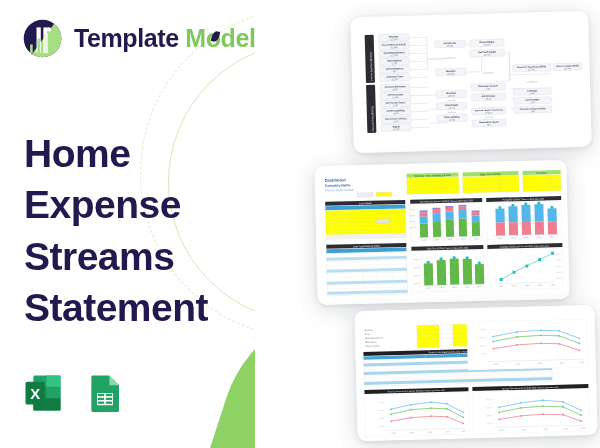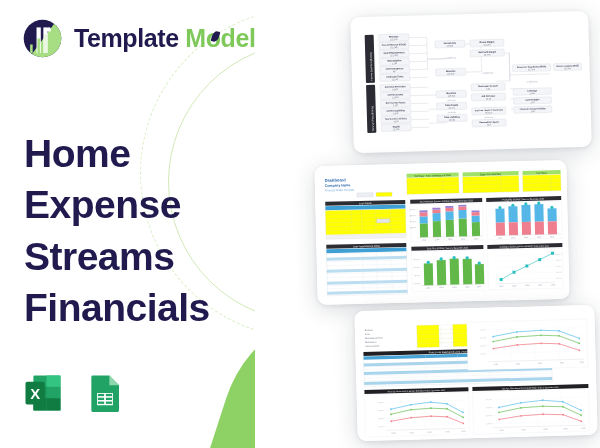--- a/index.html
+++ b/index.html
@@ -165,21 +165,21 @@
         <circle cx="31.5" cy="13.5" r="2.6" fill="#ffffff"></circle>
       </g>
     </svg>
     <div class="logo-text"><span class="lt-dark">Template</span><span class="lt-green">&nbsp;</span><span class="lt-green">M</span><span class="lt-green lt-o"><span>o</span><span class="leaf"></span></span><span class="lt-green">del</span></div>
   </div>
 
   <div class="headline">
     <div>Home</div>
     <div>Expense</div>
     <div>Streams</div>
-    <div>Financials</div>
+    <div>Statement</div>
   </div>
 
   <div class="app-icons">
     <svg class="app-icon" viewBox="0 0 48 48">
       <rect x="13" y="4" width="31" height="40" rx="1.5" fill="#21a366"></rect>
       <rect x="28" y="4" width="16" height="13" fill="#33c481"></rect>
       <rect x="28" y="17" width="16" height="13" fill="#21a366"></rect>
       <rect x="28" y="30" width="16" height="14" fill="#107c41"></rect>
       <rect x="13" y="30" width="15" height="14" fill="#107c41"></rect>
       <rect x="13" y="17" width="15" height="13" fill="#185c37" opacity=".28"></rect>

